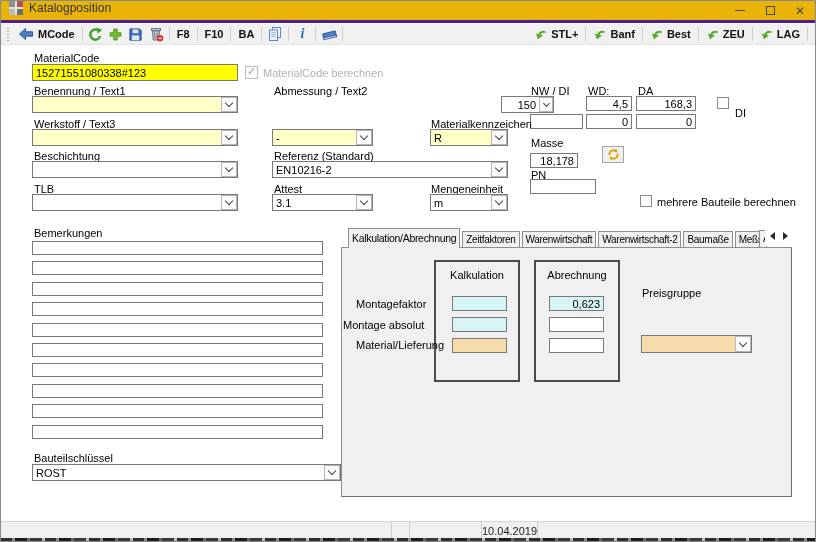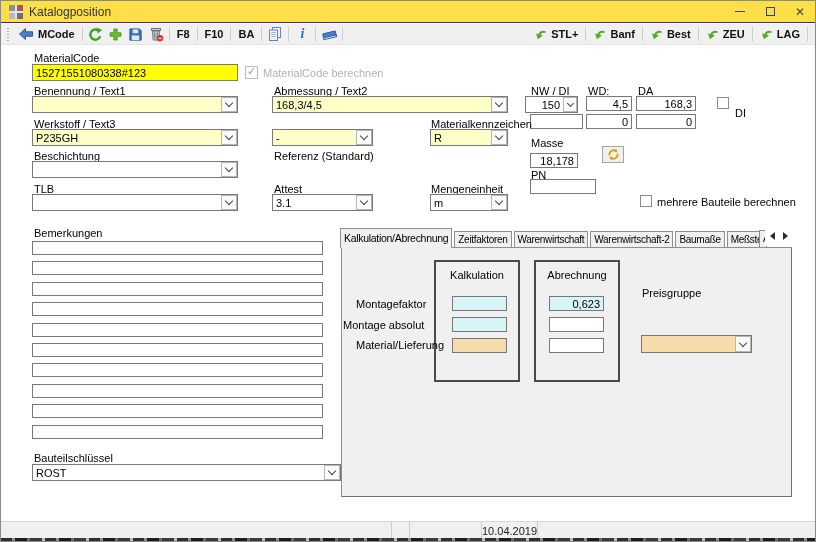--- a/index.html
+++ b/index.html
@@ -1,21 +1,21 @@
 <!DOCTYPE html>
 <html><head>
 <meta charset="utf-8">
 <style>
   *{box-sizing:border-box;margin:0;padding:0}
   html,body{background:#9a9a9a}
   #win{position:relative;width:816px;height:542px;background:#fff;border:1px solid #8a8a8a;
        overflow:hidden;font-family:"Liberation Sans",sans-serif;font-size:11px;color:#000}
   
-  .titlebar{position:absolute;left:0;top:0;right:0;height:22px;background:#fde047;display:flex;
-            align-items:center;border-bottom:1px solid #4c1d95}
+  .titlebar{position:absolute;left:0;top:0;right:0;height:22px;background:#eab308;display:flex;
+            align-items:flex-start;border-bottom:3px solid #4c1d95}
   .app-icon{margin:0 6px 0 8px}
   .title{font-size:12px;color:#333}
   .wctrls{margin-left:auto;display:flex;height:100%}
   .wctrl{width:30px;height:100%;display:flex;align-items:center;justify-content:center;cursor:default}
   .min-glyph{width:10px;height:1px;background:#444}
   .max-glyph{width:9px;height:9px;border:1px solid #444}
   .x-glyph{font-size:12px;color:#444;line-height:1}
   
   .toolbar{position:absolute;left:0;top:23px;right:0;height:21px;background:#f0f0f0;
            border-bottom:1px solid #e4e4e4;display:flex;align-items:center;padding:0 4px}
@@ -41,21 +41,21 @@
   .cbtn{align-self:stretch;width:16px;flex:0 0 16px;background:#fbfbfb;border:1px solid #b5b5b5;
         display:flex;align-items:center;justify-content:center;margin-left:auto}
   .chev{width:6px;height:6px;border:solid #454545;border-width:0 1px 1px 0;transform:rotate(45deg);margin-top:-3px}
   .cb{position:absolute;width:13px;height:13px;border:1px solid #8b8b8b;background:#fff;display:flex;
       align-items:center;justify-content:center}
   .cb.disabled{border-color:#bcbcbc;background:#fcfcfc}
   .cb .check{font-size:11px;line-height:1;color:#9c9c9c;margin-top:-2px}
   .iconbtn{position:absolute;background:#f0f0f0;border:1px solid #a5a5a5;display:flex;
            align-items:center;justify-content:center}
   
-  .tabstrip{position:absolute;left:339px;top:226px;width:419px;height:21px;display:flex;
+  .tabstrip{position:absolute;left:347px;top:226px;width:419px;height:21px;display:flex;
             align-items:flex-end;overflow:hidden}
   .tab{flex:0 0 auto;height:17px;line-height:15px;padding:0 3px;background:#f0f0f0;
        border:1px solid #8e8e8e;border-bottom:none;margin-right:2px;font-size:10px;
        letter-spacing:-0.3px;white-space:nowrap;position:relative;z-index:1;cursor:default}
   .tab.active{height:20px;line-height:18px;z-index:3;font-size:10.5px}
   .tab.stub{position:absolute;left:758px;top:229px;width:6px;height:17px;overflow:hidden;margin:0;z-index:1}
   .tabmask{position:absolute;left:764px;top:226px;width:51px;height:19px;background:#fff;z-index:3}
   .tabpage{position:absolute;left:340px;top:246px;width:451px;height:250px;background:#f0f0f0;
            border:1px solid #8e8e8e;border-right-color:#6e6e6e;border-bottom-color:#6e6e6e;z-index:2}
   .tarrow{position:absolute;top:231px;width:0;height:0;z-index:4;cursor:default}
@@ -220,29 +220,23 @@
   </span>
   <span class="lbl disabled" style="left:262px;top:66px">MaterialCode berechnen</span>
 
   <span class="lbl" style="left:33px;top:84px">Benennung / Text1</span>
   <div class="fld c-pale" style="left:31px;top:95px;width:206px;height:17px">
     <span class="cbtn">
         <i class="chev"></i>
       </span>
   </div>
   <span class="lbl" style="left:273px;top:84px">Abmessung / Text2</span>
-  <div class="fld c-pale" style="left:271px;top:95px;width:236px;height:17px">
-    <span class="val">168,3/4,5</span>
-    <span class="cbtn">
-        <i class="chev"></i>
-      </span>
-  </div>
 
   <span class="lbl" style="left:530px;top:84px">NW / DI</span>
-  <div class="fld num" style="left:524px;top:95px;width:53px;height:17px">
+  <div class="fld num" style="left:500px;top:95px;width:53px;height:17px">
     <span class="val">150</span>
     <span class="cbtn" style="flex-basis:14px;width:14px">
         <i class="chev" style="width:5px;height:5px"></i>
       </span>
   </div>
   <div class="fld num" style="left:529px;top:113px;width:53px;height:15px">
     <span class="val"></span>
   </div>
   <span class="lbl" style="left:587px;top:84px">WD:</span>
   <div class="fld num" style="left:585px;top:95px;width:46px;height:15px">
@@ -256,21 +250,20 @@
     <span class="val">168,3</span>
   </div>
   <div class="fld num" style="left:635px;top:113px;width:60px;height:15px">
     <span class="val">0</span>
   </div>
   <span class="cb" style="left:716px;top:96px;width:12px;height:12px"></span>
   <span class="lbl" style="left:734px;top:106px">DI</span>
 
   <span class="lbl" style="left:33px;top:117px">Werkstoff / Text3</span>
   <div class="fld c-pale" style="left:31px;top:128px;width:206px;height:17px">
-    <span class="val">P235GH</span>
     <span class="cbtn">
         <i class="chev"></i>
       </span>
   </div>
   <span class="lbl" style="left:273px;top:127px">Werkstoffnummer</span>
   <div class="fld c-pale" style="left:271px;top:128px;width:101px;height:17px">
     <span class="val">-</span>
     <span class="cbtn">
         <i class="chev"></i>
       </span>
@@ -296,20 +289,26 @@
   </div>
 
   <span class="lbl" style="left:33px;top:149px">Beschichtung</span>
   <div class="fld" style="left:31px;top:160px;width:206px;height:17px">
     <span class="val"></span>
     <span class="cbtn">
         <i class="chev"></i>
       </span>
   </div>
   <span class="lbl" style="left:273px;top:149px">Referenz (Standard)</span>
+  <div class="fld" style="left:271px;top:160px;width:236px;height:17px">
+    <span class="val">EN10216-2</span>
+    <span class="cbtn">
+        <i class="chev"></i>
+      </span>
+  </div>
   <span class="lbl" style="left:530px;top:168px">PN</span>
   <div class="fld" style="left:529px;top:178px;width:66px;height:15px">
     <span class="val"></span>
   </div>
 
   <span class="lbl" style="left:33px;top:182px">TLB</span>
   <div class="fld" style="left:31px;top:193px;width:206px;height:17px">
     <span class="val"></span>
     <span class="cbtn">
         <i class="chev"></i>

